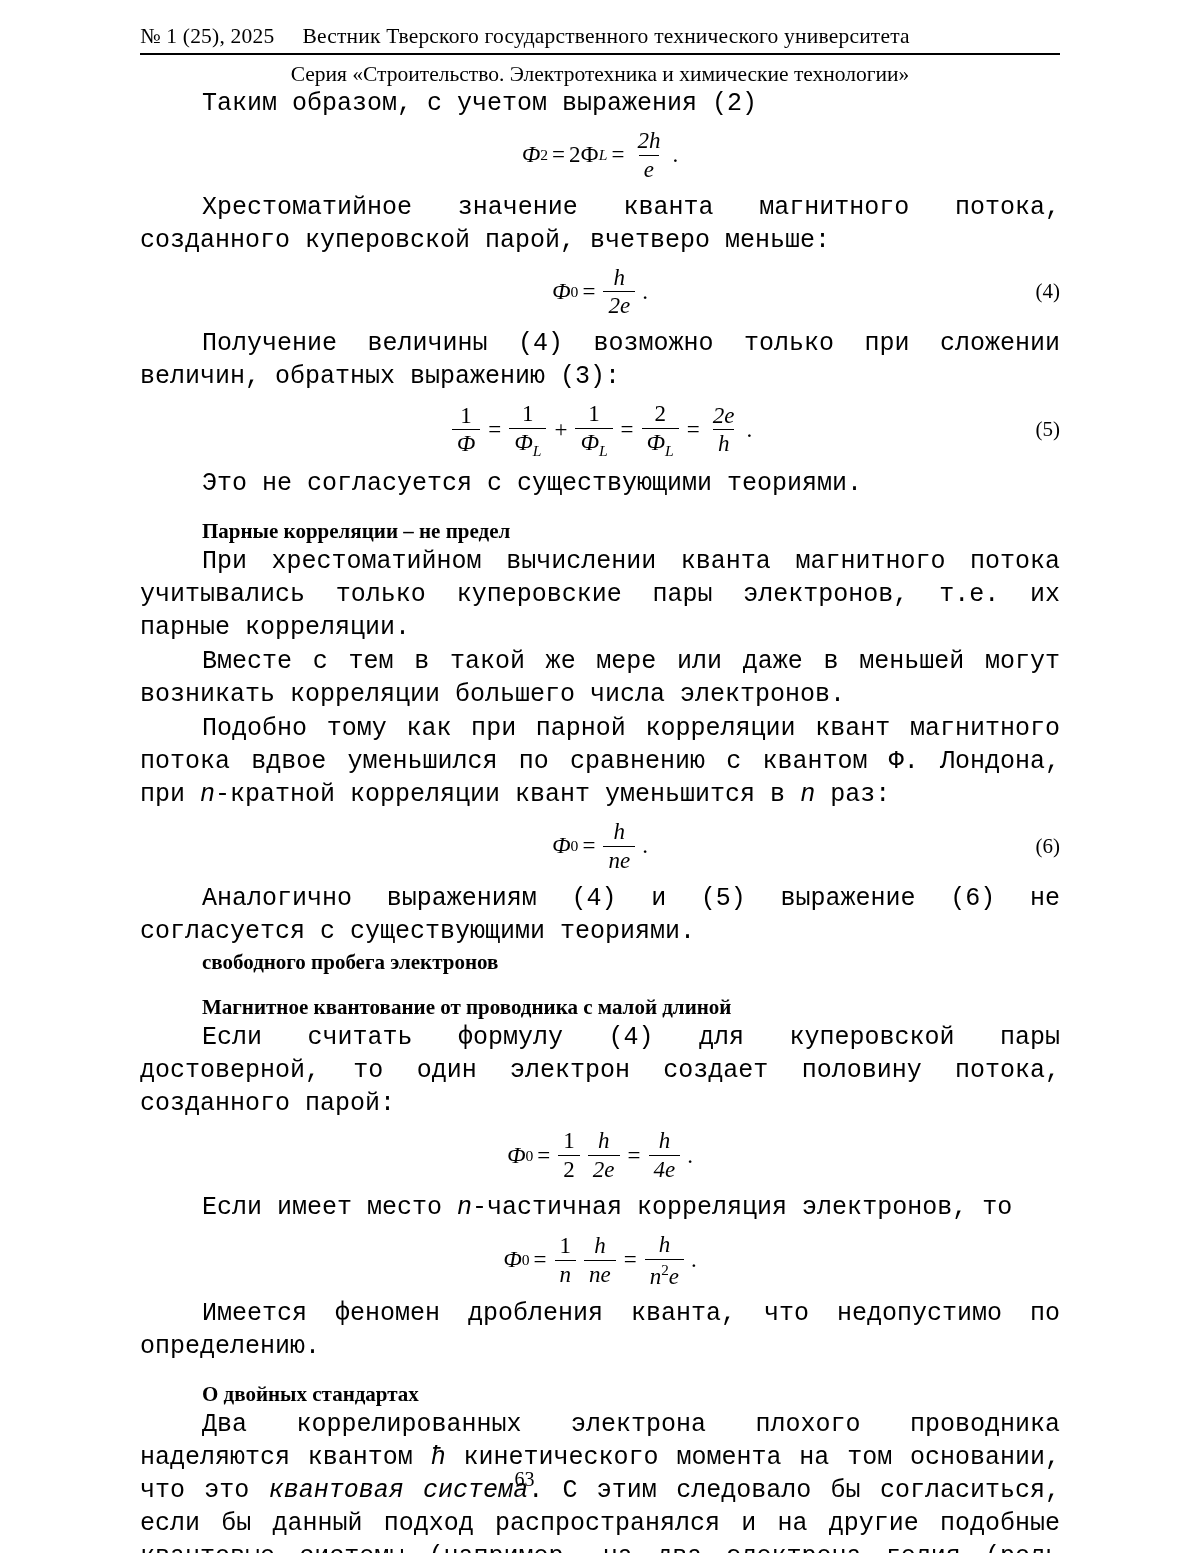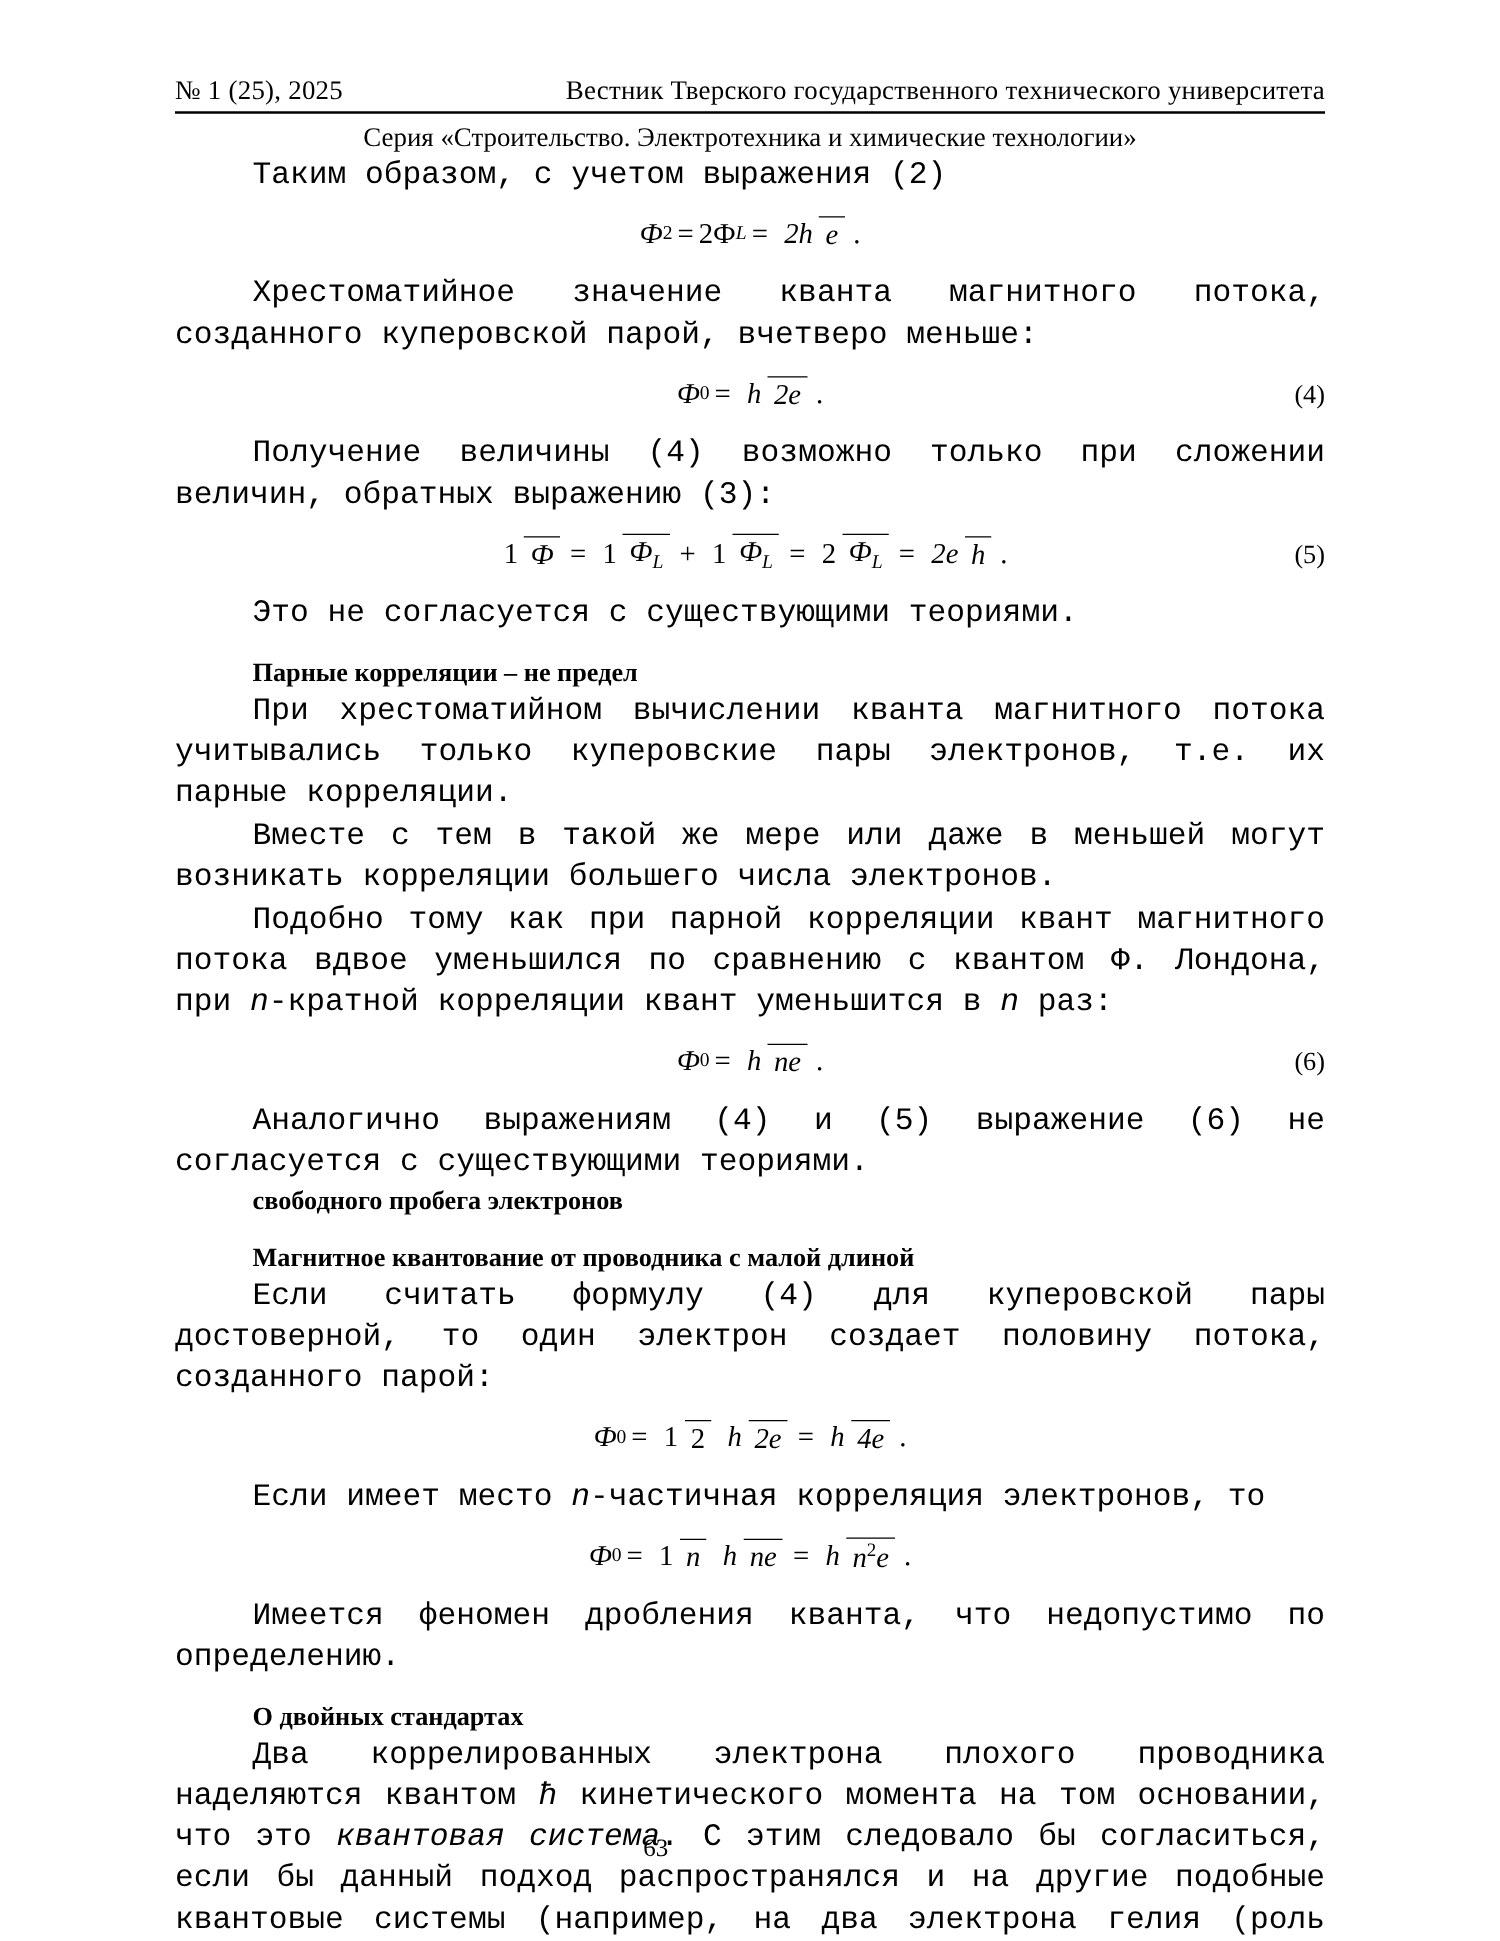--- a/index.html
+++ b/index.html
@@ -12,35 +12,35 @@
     height: 1553px;
     font-family: "Liberation Serif", serif;
     color: #000000;
     position: relative;
   }
   .page {
     position: relative;
     width: 1200px;
     height: 1553px;
     box-sizing: border-box;
-    padding: 60px 140px 0 140px;
+    padding: 24px 140px 0 140px;
   }
   
   .running-head {
     display: flex;
     align-items: baseline;
     font-size: 21.5px;
     letter-spacing: 0.2px;
   }
   .running-head .issue {
     white-space: nowrap;
   }
   .running-head .journal {
     flex: 1;
-    text-align: right;
+    text-align: left;
     padding-left: 28px;
   }
   .head-rule {
     border-bottom: 2.5px solid #000;
     margin-top: 4px;
   }
   .series {
     text-align: center;
     font-size: 21.5px;
     margin-top: 7px;
@@ -97,21 +97,21 @@
     vertical-align: sub;
     font-style: normal;
   }
   .supn {
     font-size: 0.66em;
     vertical-align: super;
     font-style: normal;
   }
   .frac {
     display: inline-flex;
-    flex-direction: row;
+    flex-direction: column;
     align-items: center;
     vertical-align: middle;
     margin: 0 4px;
     line-height: 1.12;
   }
   .frac .num {
     padding: 0 5px 1px 5px;
   }
   .frac .den {
     border-top: 1.3px solid #000;

